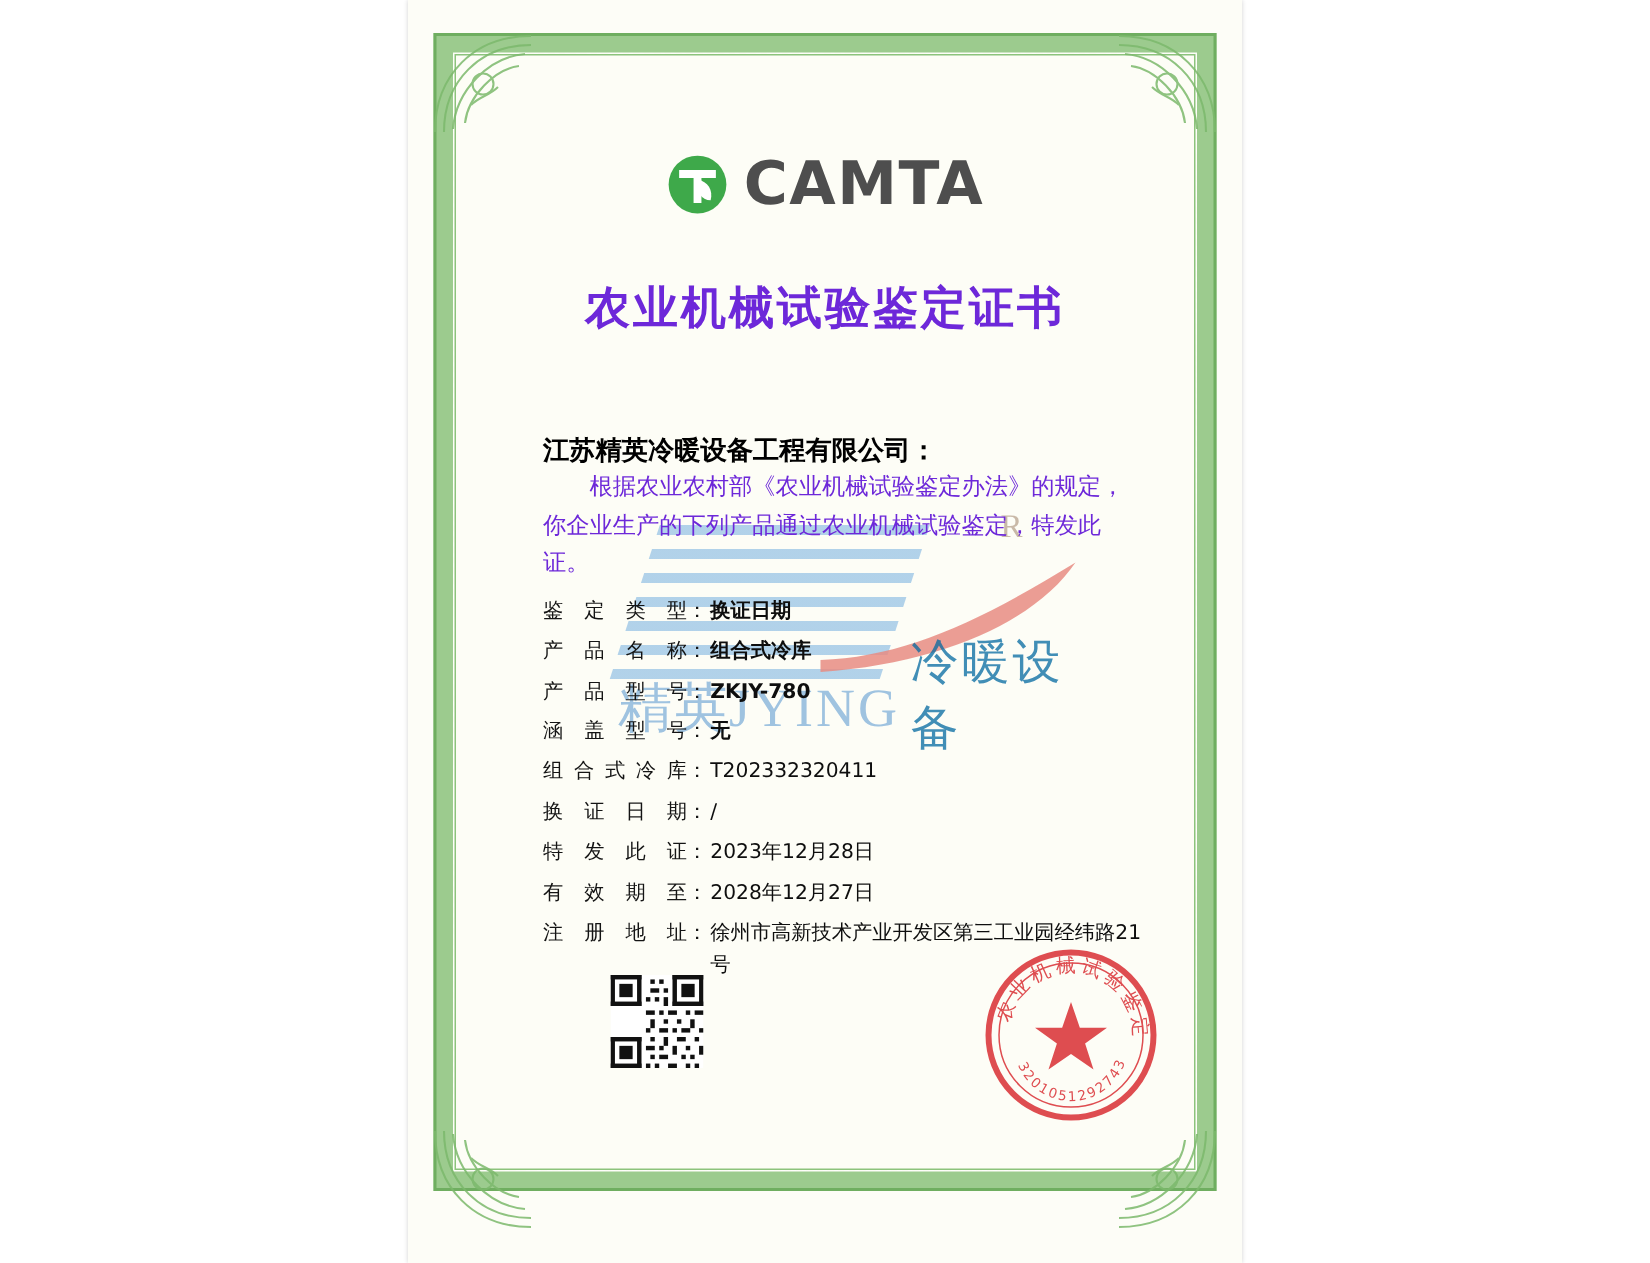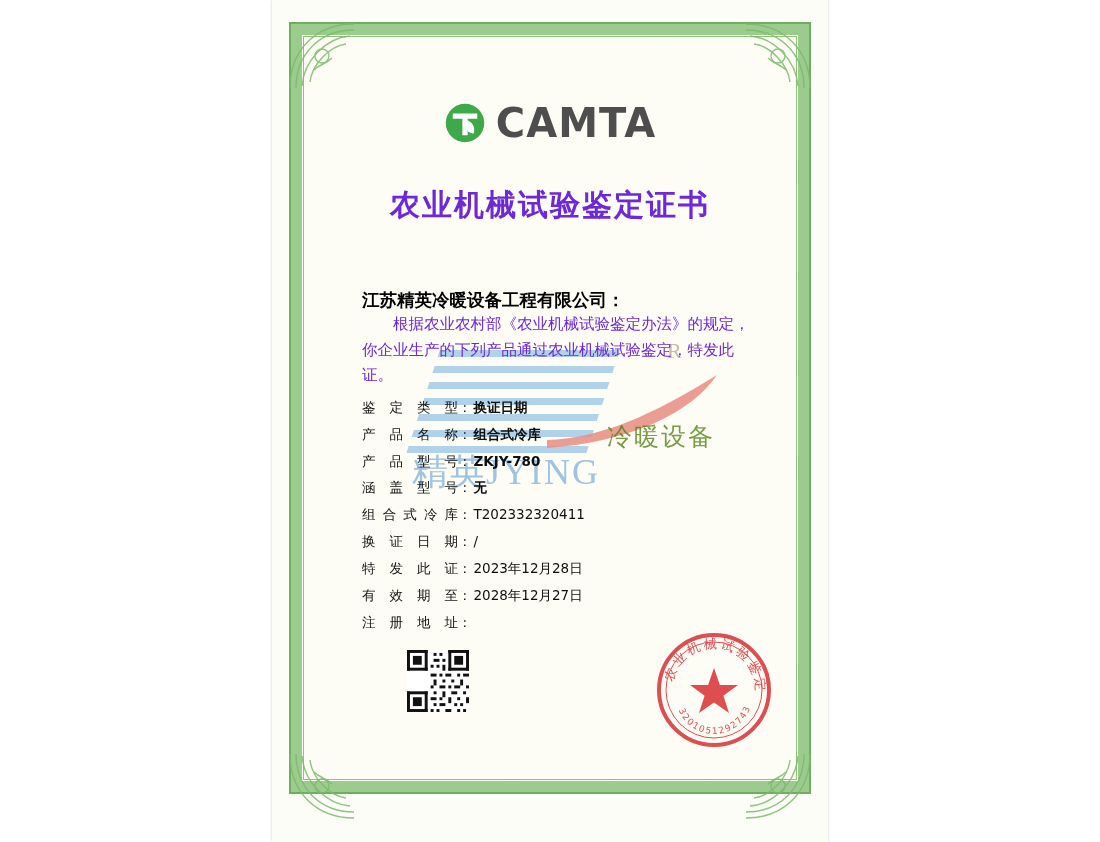--- a/index.html
+++ b/index.html
@@ -116,22 +116,22 @@
     left: 275px;
     top: -2px;
     font-size: 22px;
     color: #c9b9a8;
     font-family: "Liberation Serif", serif;
   }
   .wm-cn-right {
     position: absolute;
     left: 215px;
     top: 80px;
-    font-size: 25px;
-    color: #4d7c0f;
+    font-size: 32px;
+    color: #0369a1;
     letter-spacing: 2px;
     opacity: 0.75;
   }
 
   
   .logo-row {
     position: absolute;
     left: 0;
     top: 100px;
     width: 556px;
@@ -370,20 +370,21 @@
           <span class="field-value normal">2023年12月28日</span>
         </div>
         <div class="field-row">
           <span class="field-label">有效期至</span>
           <span class="field-colon">：</span>
           <span class="field-value normal">2028年12月27日</span>
         </div>
         <div class="field-row">
           <span class="field-label">注册地址</span>
           <span class="field-colon">：</span>
+          <span class="field-value normal">徐州市高新技术产业开发区第三工业园经纬路21号</span>
         </div>
       </div>
     </div>
 
     <svg class="qr" viewBox="0 0 21 21">
       <rect width="21" height="21" fill="#ffffff"></rect>
       <g fill="#111111">
         <rect x="0" y="0" width="7" height="1"></rect>
           <rect x="0" y="0" width="1" height="7"></rect>
         <rect x="6" y="0" width="1" height="7"></rect>

